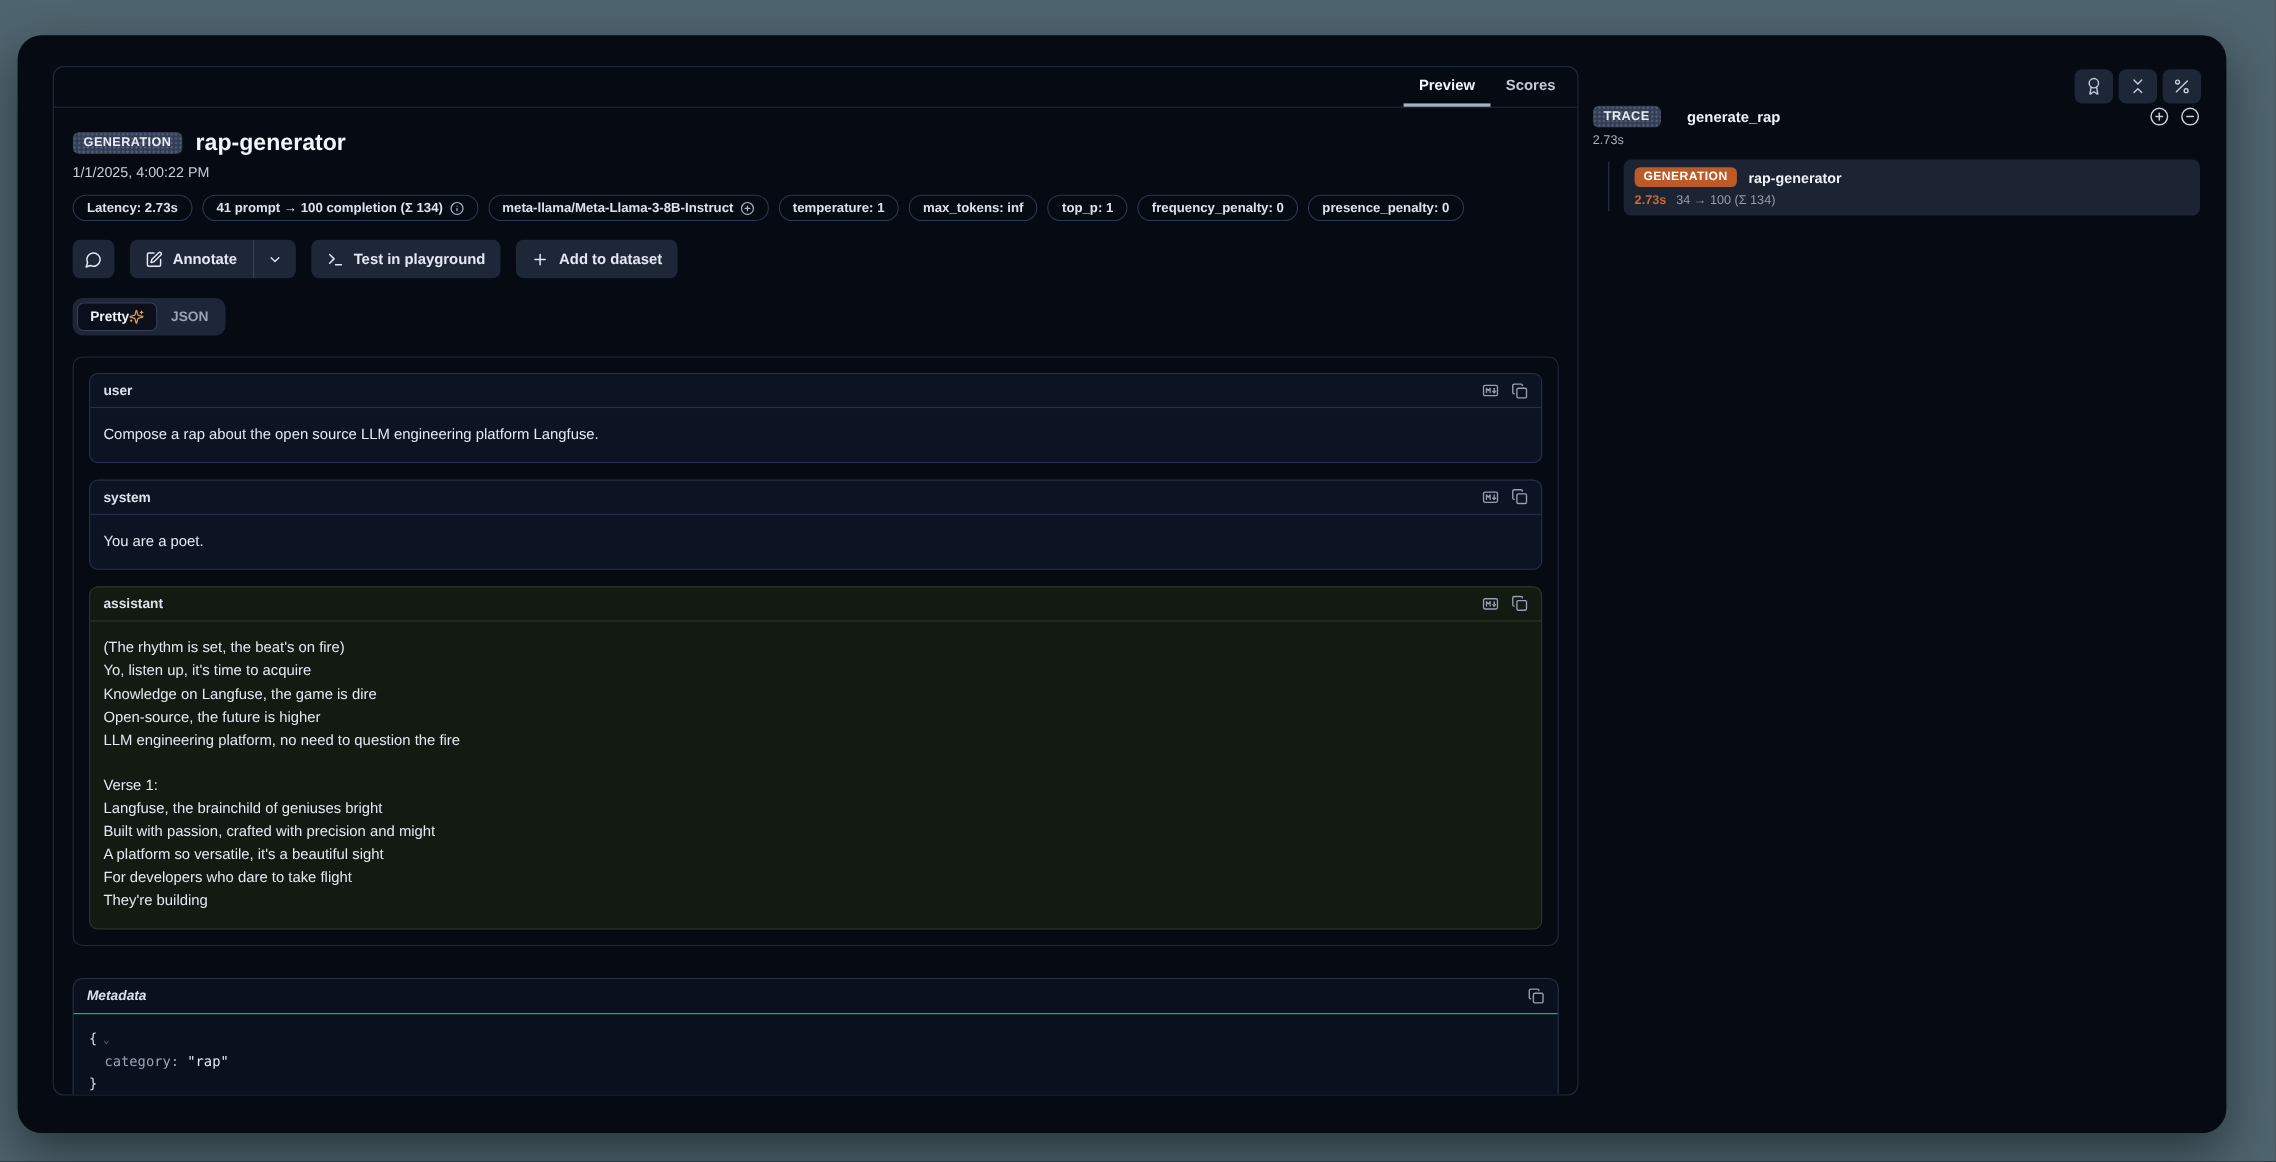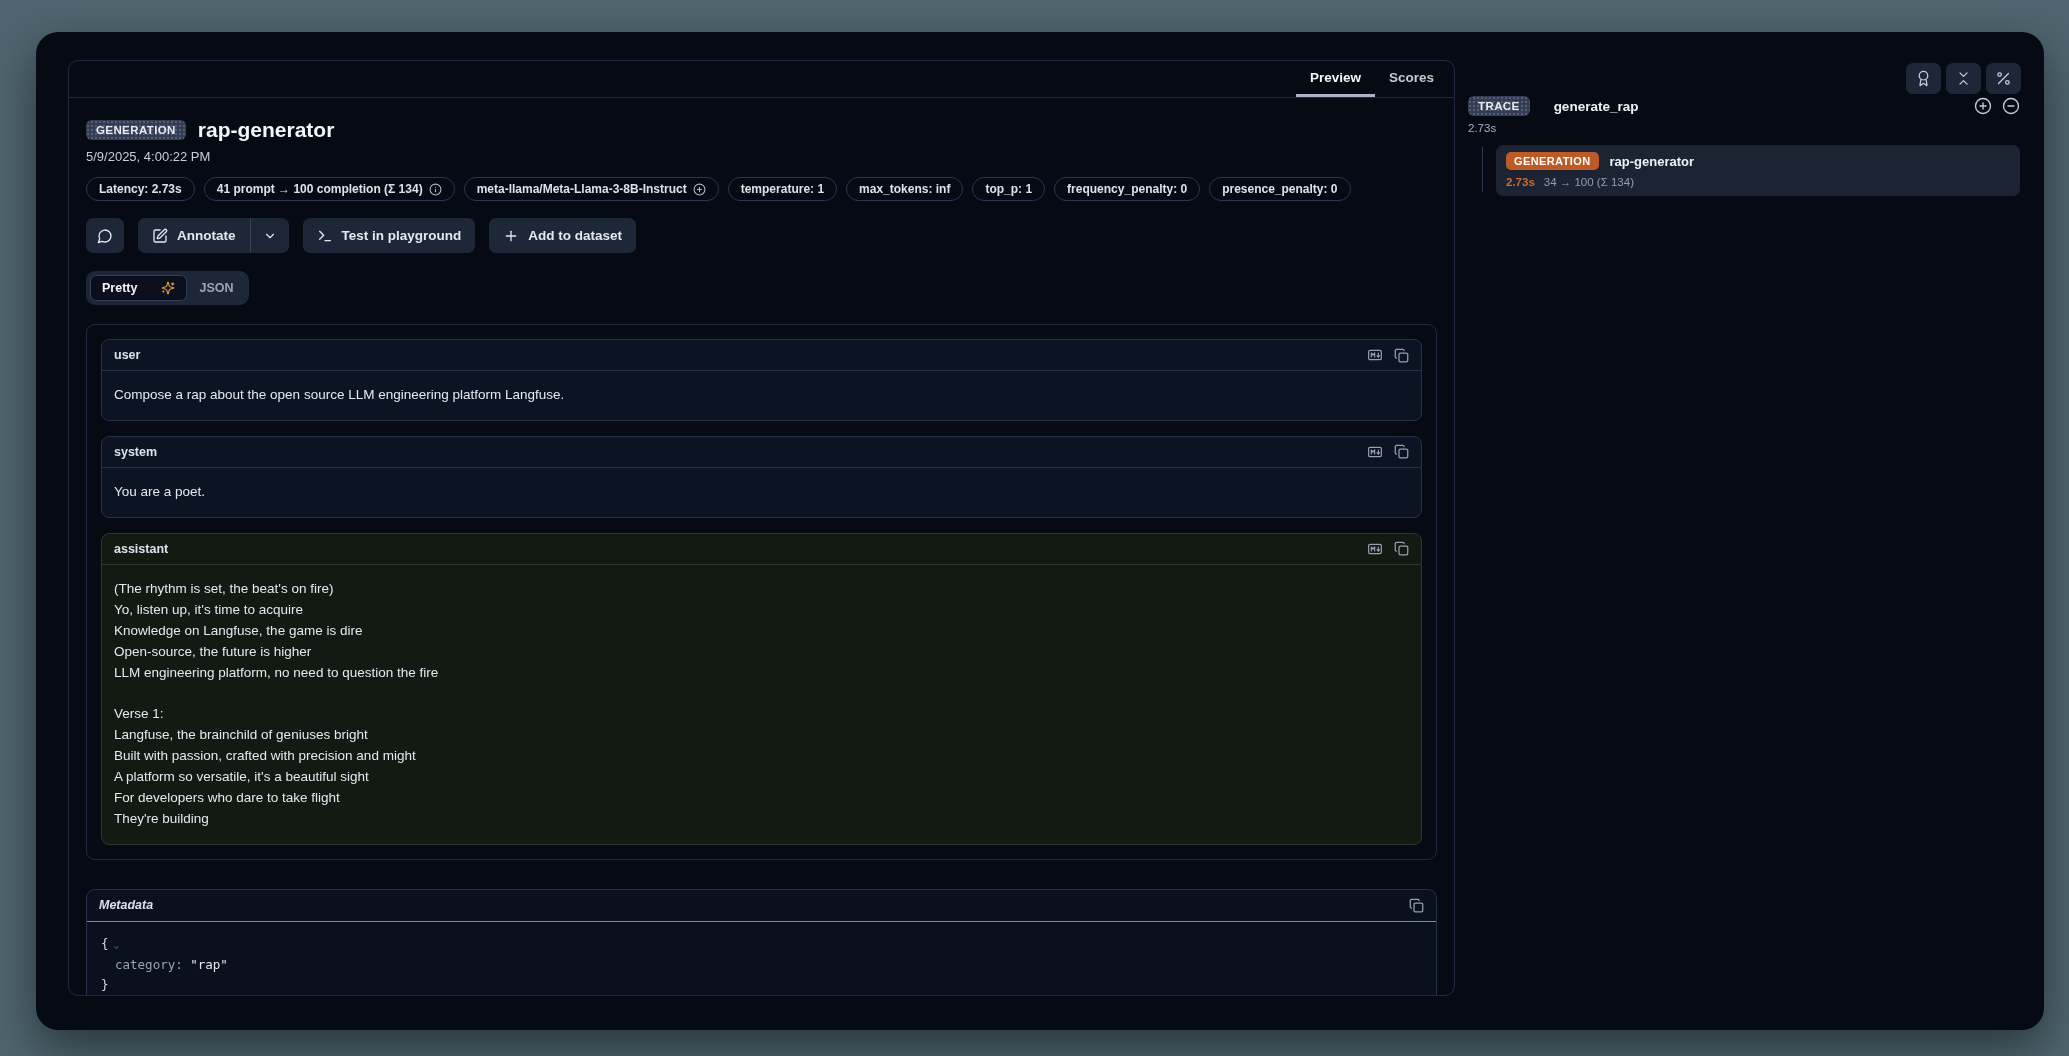--- a/index.html
+++ b/index.html
@@ -3,21 +3,21 @@
 <meta charset="utf-8">
 <style>
   * { box-sizing: border-box; margin: 0; padding: 0; }
   html,body { width: 2069px; height: 1056px; overflow: hidden; }
   body {
     background: #4e646e;
     font-family: "Liberation Sans", sans-serif;
     position: relative;
   }
   .window {
-    position: absolute; left: 36px; top: 32px; width: 2008px; height: 998px;
+    position: absolute; left: 16px; top: 32px; width: 2008px; height: 998px;
     background: #050a13; border-radius: 22px;
     box-shadow: 0 18px 44px rgba(0,0,0,.45);
   }
   
   .main-panel {
     position: absolute; left: 32px; top: 28px; width: 1387px; height: 936px;
     border: 1px solid #1f2a40; border-radius: 10px; overflow: hidden;
   }
   .panel-header {
     height: 37px; border-bottom: 1px solid #1f2a40;
@@ -60,21 +60,21 @@
   .btn-group { display: inline-flex; background: #1e2737; border-radius: 7px; height: 35px; }
   .btn-group .btn { background: transparent; }
   .btn-group .divider { width: 1px; background: #36415a; margin: 0; }
   .btn-group .caret { padding: 0 12px; display: flex; align-items: center; color: #e3e8f1; cursor: pointer; }
 
   .view-toggle {
     margin-top: 18px; display: inline-flex; align-items: center;
     background: #1e2737; border-radius: 9px; padding: 4px;
   }
   .toggle-opt {
-    display: inline-flex; align-items: center; gap: 24px;
+    display: inline-flex; align-items: center; gap: 0;
     padding: 5px 11px; font-size: 12.5px; font-weight: 700; color: #9aa4b5;
     border: 1px solid transparent; border-radius: 6px; cursor: pointer;
   }
   .toggle-opt.active { background: #0a0f1b; border-color: #333f59; color: #f0f3f8; }
   .sparkles { color: #dd9a44; }
 
   .messages-box {
     margin-top: 19px; border: 1px solid #1f2a40; border-radius: 9px;
     padding: 14px; display: flex; flex-direction: column; gap: 15px;
   }
@@ -148,21 +148,21 @@
       <div class="tab active">Preview</div>
       <div class="tab">Scores</div>
     </div>
 
     <div class="main-content">
 
       <div class="gen-row">
         <span class="type-badge">GENERATION</span>
         <span class="gen-title">rap-generator</span>
       </div>
-      <div class="timestamp">5/9/2025, 4:00:22 PM</div>
+      <div class="timestamp">1/1/2025, 4:00:22 PM</div>
 
       <div class="badge-row">
         <span class="pill">Latency: 2.73s</span>
         <span class="pill">
           <span>41 prompt → 100 completion (Σ 134)</span>
           <svg width="13" height="13" viewBox="0 0 24 24" fill="none" stroke="currentColor" stroke-width="2" stroke-linecap="round" stroke-linejoin="round">
               <circle cx="12" cy="12" r="10"></circle>
               <path d="M12 16v-4"></path>
               <path d="M12 8h.01"></path>
             </svg>

